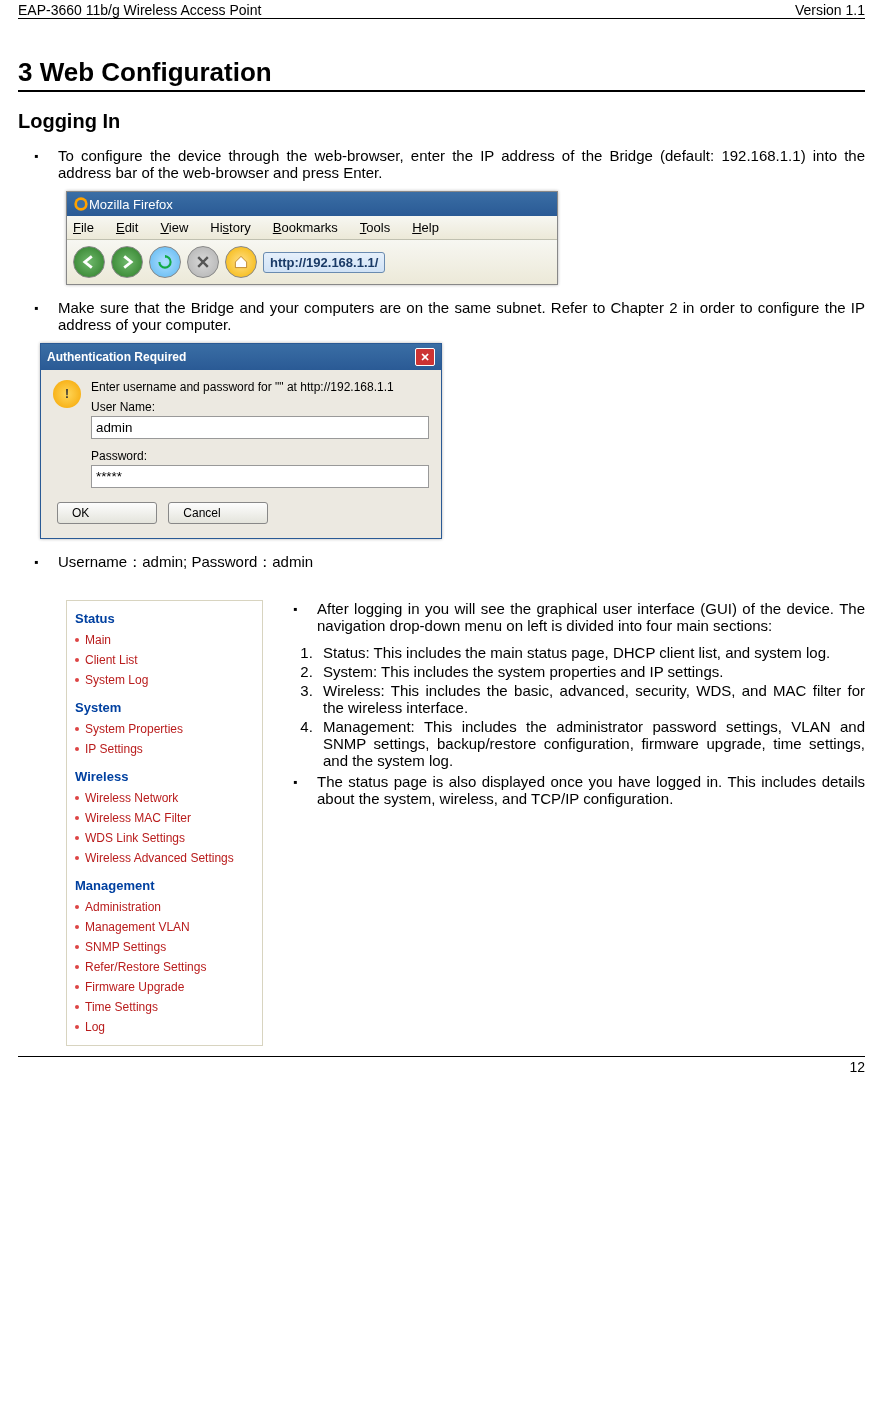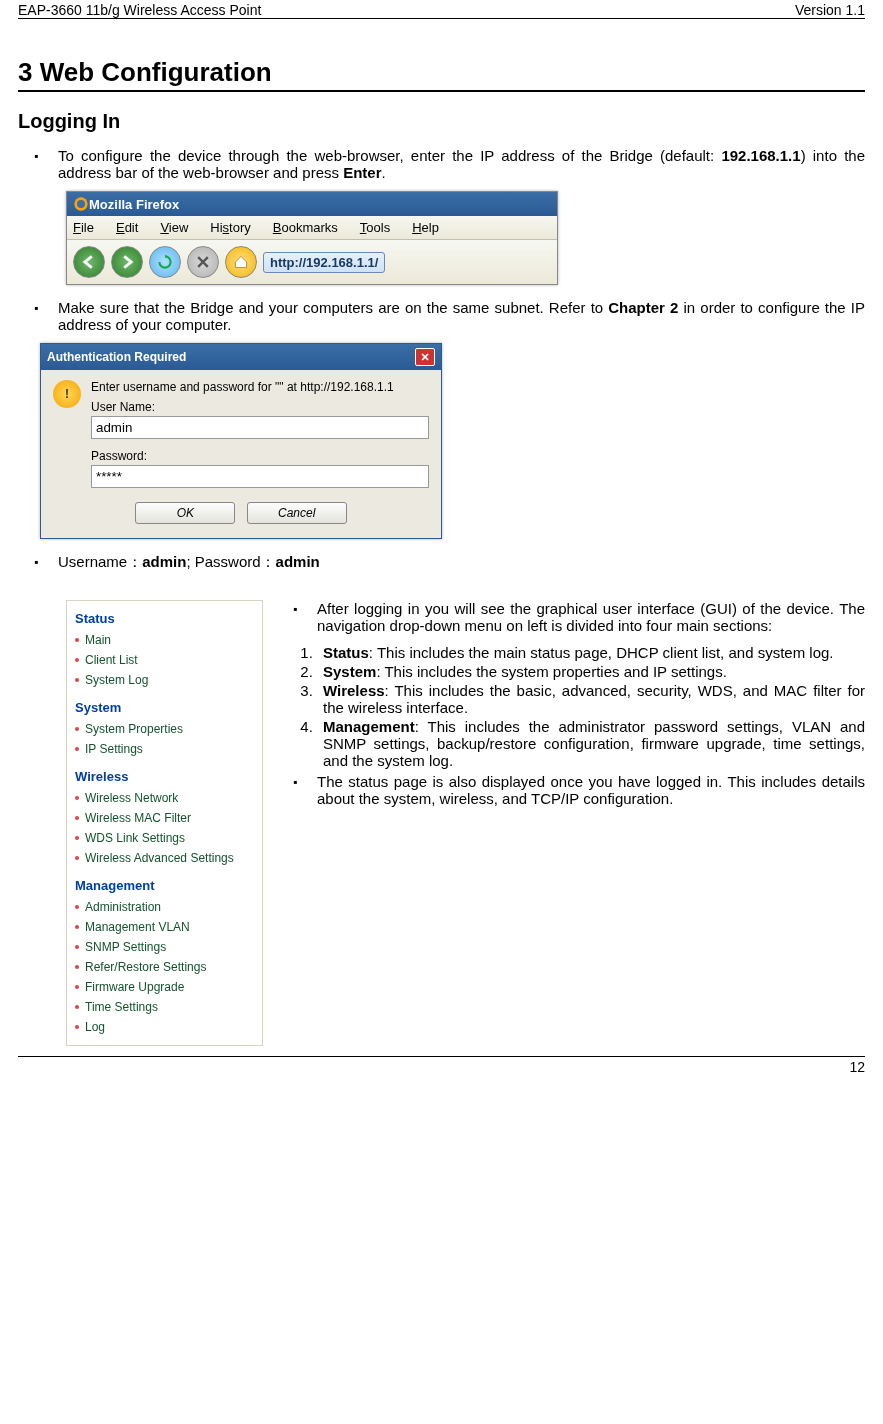--- a/index.html
+++ b/index.html
@@ -31,21 +31,21 @@
     border-bottom: 2px solid #000;
   }
   h2.section {
     font-size: 20px;
     font-weight: bold;
     margin: 18px 0 14px 0;
   }
   ul.bullets { list-style: none; padding-left: 40px; margin: 0; }
   ul.bullets > li { position: relative; margin-bottom: 10px; text-align: justify; }
   ul.bullets > li::before { content: "▪"; position: absolute; left: -24px; top: 2px; font-size: 12px; }
-  .b { font-weight: bold; }
+  .b { font-weight: normal; }
 
   
   .ff-window {
     width: 490px;
     border: 1px solid #888;
     margin: 8px 0 14px 48px;
     box-shadow: 0 0 3px rgba(0,0,0,.3);
     font-size: 13px;
     background: #fff;
   }
@@ -99,36 +99,36 @@
     justify-content: space-between;
     align-items: center;
   }
   .close-x { width:18px; height:16px; border:1px solid #fff; background:#c33; color:#fff; display:flex; align-items:center; justify-content:center; font-size:11px; border-radius:2px; }
   .auth-body { padding: 10px 12px 14px 12px; }
   .auth-row { display:flex; align-items:flex-start; gap:10px; }
   .excl { width:28px; height:28px; border-radius:50%; background: radial-gradient(#ffd75a, #f5a400); display:flex; align-items:center; justify-content:center; font-weight:bold; color:#333; flex:none; }
   .auth-form { flex:1; }
   .auth-label { margin-top:6px; margin-bottom:2px; color:#000000; }
   .auth-input { width: 100%; border:1px solid #999; background:#fff; padding:3px 4px; box-sizing:border-box; margin-bottom:4px; }
-  .auth-btns { text-align:center; margin-top:10px;font-style:italic; }
+  .auth-btns { text-align:left; margin-top:10px; }
   .auth-btn { display:inline-block; min-width:70px; padding:3px 14px; border:1px solid #888; border-radius:3px; background: linear-gradient(#fdfdfd, #e4e4dc); margin: 0 4px; font-size:12px; }
 
   
   .two-col { display:flex; gap: 20px; margin: 28px 0 8px 0; align-items:flex-start; }
   .ap-side {
     width: 195px;
     background: #fff;
     border: 1px solid #d8d4c0;
     padding-bottom: 8px;
     flex: none;
     margin-left: 48px;
   }
   .ap-banner { background: linear-gradient(#ffe89a, #ffcf3f); color:#003060; font-weight:bold; font-size:17px; padding:8px 8px 10px 8px; }
   .ap-sec-title { color:#0040a0; font-weight:bold; font-size:13px; padding: 10px 8px 4px 8px; }
-  .ap-item { display:flex; align-items:center; gap:6px; padding: 3px 8px; font-size:12px; color:#14532d; }
+  .ap-item { display:flex; align-items:center; gap:6px; padding: 3px 8px; font-size:12px; color:#b91c1c; }
   .ap-item .dot { width:4px; height:4px; background:#d44; border-radius:50%; flex:none; }
 
   .right-col { flex:1; }
   .right-col ul.bullets { padding-left: 34px; }
   ol.nums { margin: 4px 0 4px 34px; padding: 0; }
   ol.nums li { margin-bottom: 2px; text-align: justify; padding-left: 6px; }
 
   .footer {
     border-top: 1px solid #000;
     margin-top: 10px;

